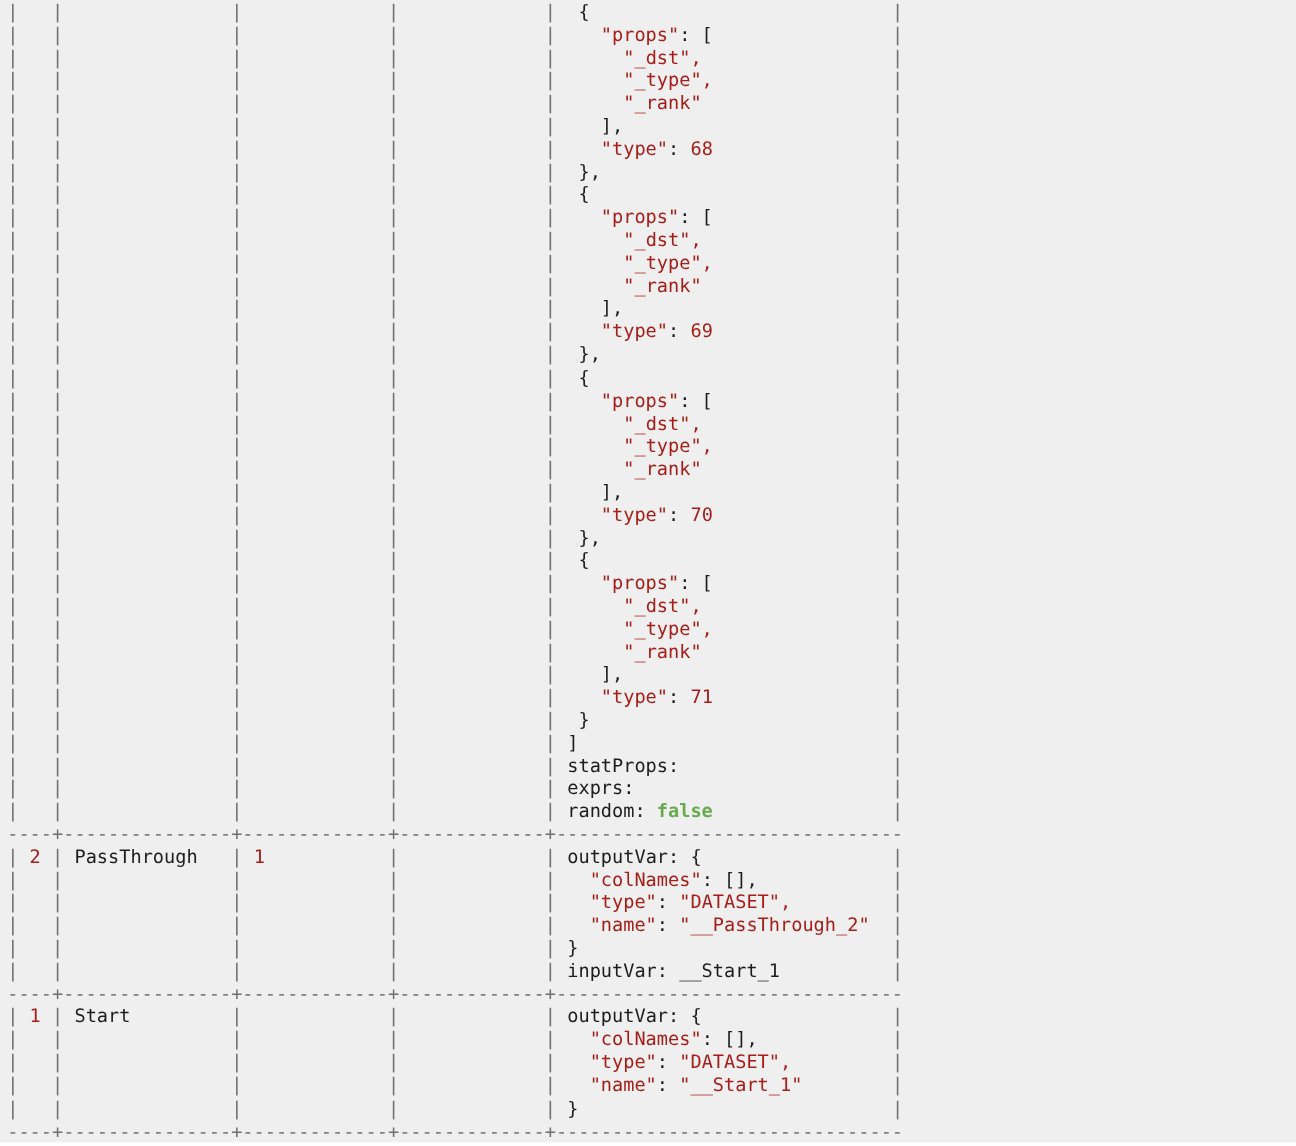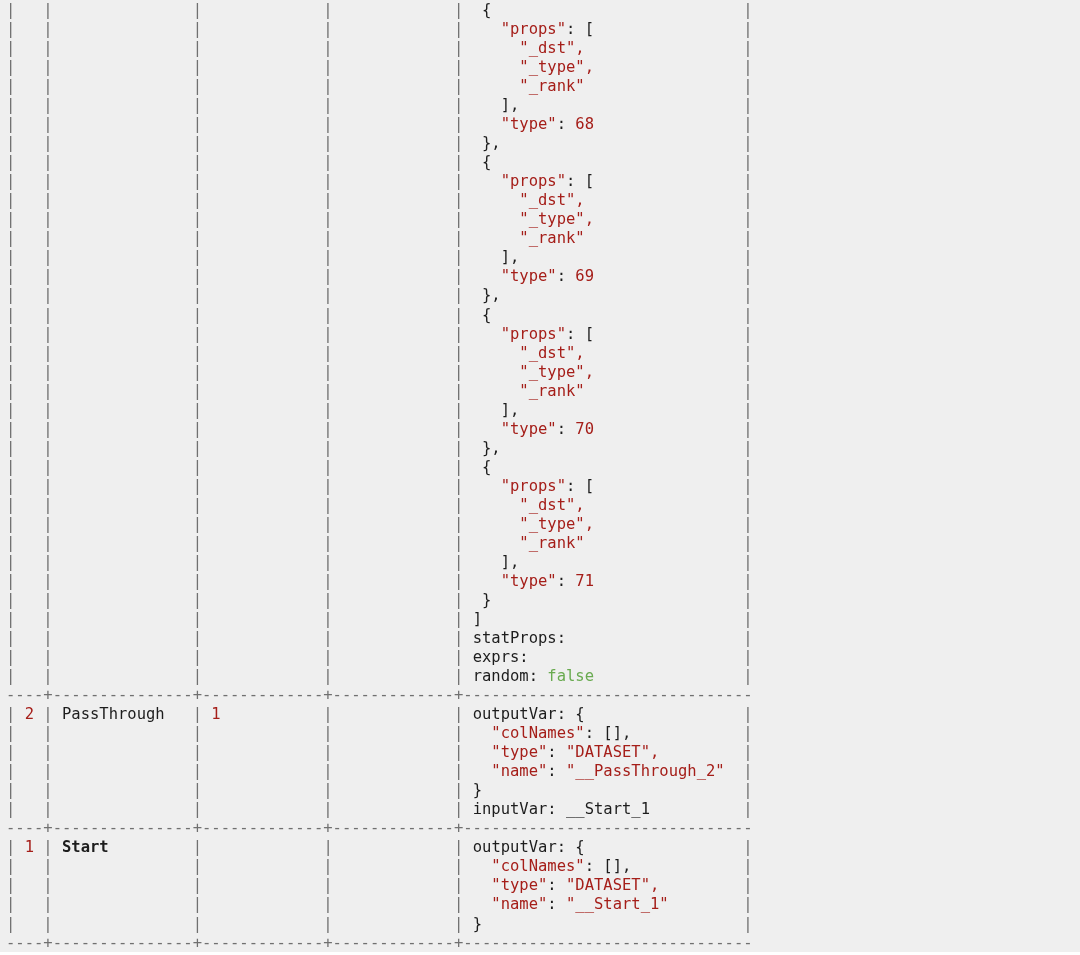--- a/index.html
+++ b/index.html
@@ -11,22 +11,22 @@
     background:#efefef;
     padding:1px 0 0 6px;
     font-family:"DejaVu Sans Mono","Liberation Mono",monospace;
     font-size:15.5px;
     line-height:19.04px;
   }
   .line{height:19.04px;white-space:pre;}
   .c-bd{color:#707070;}
   .c-p{color:#1d1d1d;}
   .c-r{color:#a51e19;}
-  .c-g{color:#69aa50;}
-  .c-b{color:#1d1d1d;font-weight:bold;}
+  .c-g{color:#69aa50;font-weight:bold;}
+  .c-b{color:#1d1d1d;font-weight:normal;}
 </style>
 </head>
 <body>
 
 <div class="terminal" id="term">
     <div class="line"><span class="c-bd">|</span><span class="c-p">   </span><span class="c-bd">|</span><span class="c-p">               </span><span class="c-bd">|</span><span class="c-p">             </span><span class="c-bd">|</span><span class="c-p">             </span><span class="c-bd">|</span><span class="c-p">  {</span><span class="c-p">                           </span><span class="c-bd">|</span></div>
     <div class="line"><span class="c-bd">|</span><span class="c-p">   </span><span class="c-bd">|</span><span class="c-p">               </span><span class="c-bd">|</span><span class="c-p">             </span><span class="c-bd">|</span><span class="c-p">             </span><span class="c-bd">|</span><span class="c-p">    </span><span class="c-r">"props"</span><span class="c-p">: [</span><span class="c-p">                </span><span class="c-bd">|</span></div>
     <div class="line"><span class="c-bd">|</span><span class="c-p">   </span><span class="c-bd">|</span><span class="c-p">               </span><span class="c-bd">|</span><span class="c-p">             </span><span class="c-bd">|</span><span class="c-p">             </span><span class="c-bd">|</span><span class="c-p">      </span><span class="c-r">"_dst",</span><span class="c-p">                 </span><span class="c-bd">|</span></div>
     <div class="line"><span class="c-bd">|</span><span class="c-p">   </span><span class="c-bd">|</span><span class="c-p">               </span><span class="c-bd">|</span><span class="c-p">             </span><span class="c-bd">|</span><span class="c-p">             </span><span class="c-bd">|</span><span class="c-p">      </span><span class="c-r">"_type",</span><span class="c-p">                </span><span class="c-bd">|</span></div>
     <div class="line"><span class="c-bd">|</span><span class="c-p">   </span><span class="c-bd">|</span><span class="c-p">               </span><span class="c-bd">|</span><span class="c-p">             </span><span class="c-bd">|</span><span class="c-p">             </span><span class="c-bd">|</span><span class="c-p">      </span><span class="c-r">"_rank"</span><span class="c-p">                 </span><span class="c-bd">|</span></div>

